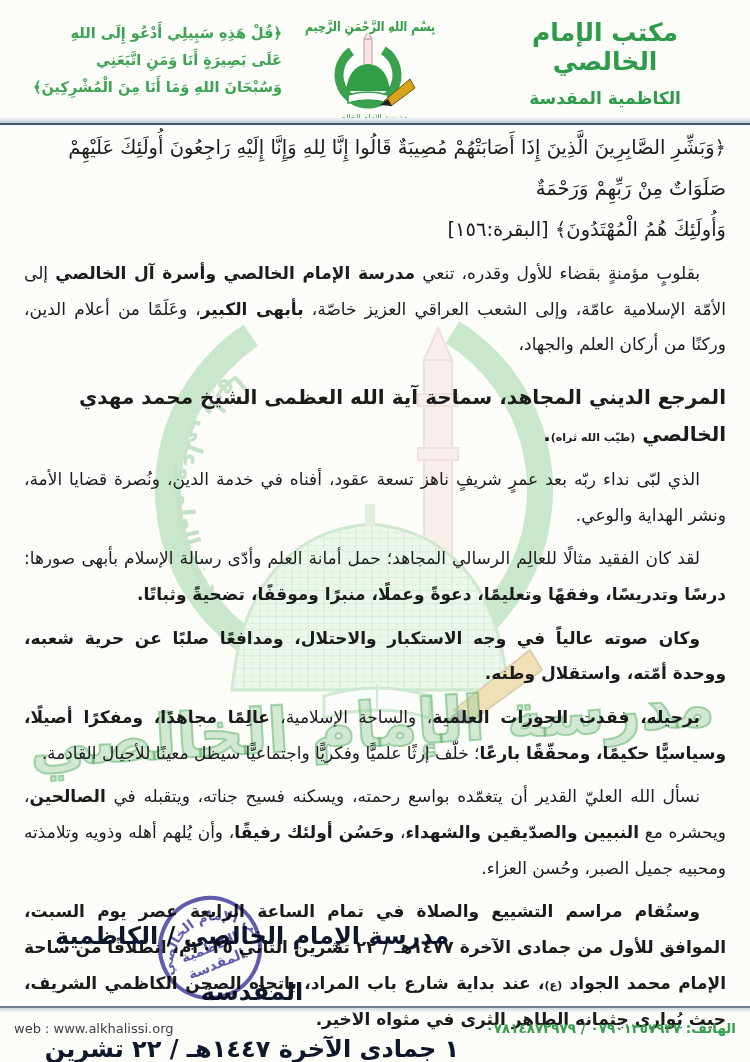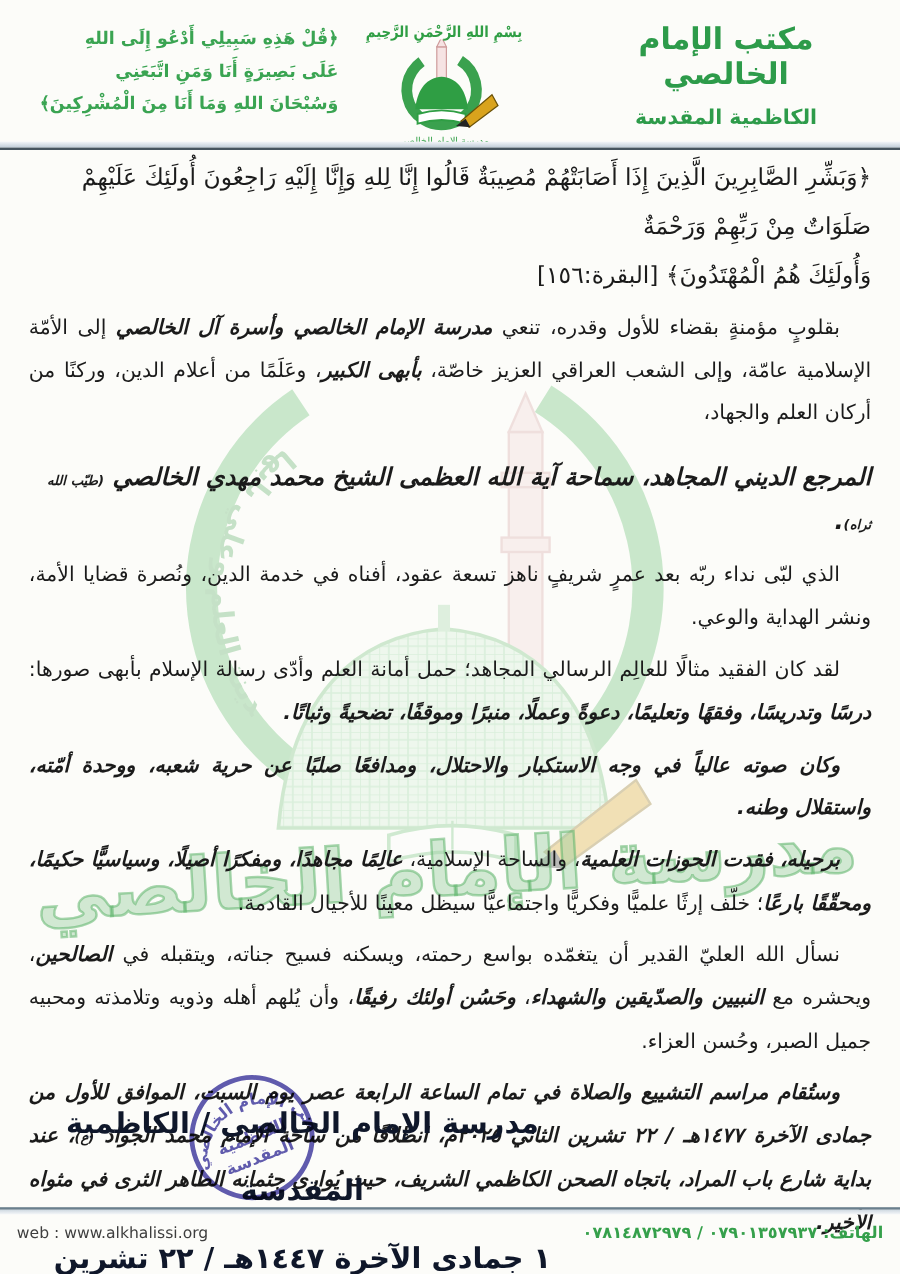--- a/index.html
+++ b/index.html
@@ -49,21 +49,21 @@
 
   
   .content { position:absolute; top:128px; left:24px; width:702px; z-index:1; direction:rtl; color:#1b1b1b; }
   .basmala { text-align:center; font-size:16.5px; font-weight:bold; margin:2px 0 6px; }
   .quran-verse { text-align:right; font-size:19.5px; line-height:2.1; margin-bottom:5px; }
   .para {
     font-size:17px; line-height:2.1; text-align:justify;
     text-indent:26px; margin-bottom:8px;
   }
   .para.name-line { text-indent:0; text-align:right; font-size:20px; line-height:1.85; margin:16px 0 9px; }
-  .para .b { font-weight:bold;font-style:italic; }
+  .para .b { font-weight:bold; }
   .para .sm { font-size:11px; font-weight:bold; }
 
   
   .signature {
     position:absolute; top:908px; left:42px; width:420px; z-index:2;
     direction:rtl; text-align:center; font-weight:bold; color:#0f172a;
     font-size:24px; line-height:2.35;
   }
   .stamp { position:absolute; top:886px; left:146px; width:128px; height:124px; z-index:3;
     transform:rotate(-22deg); opacity:.85; mix-blend-mode:multiply; }

